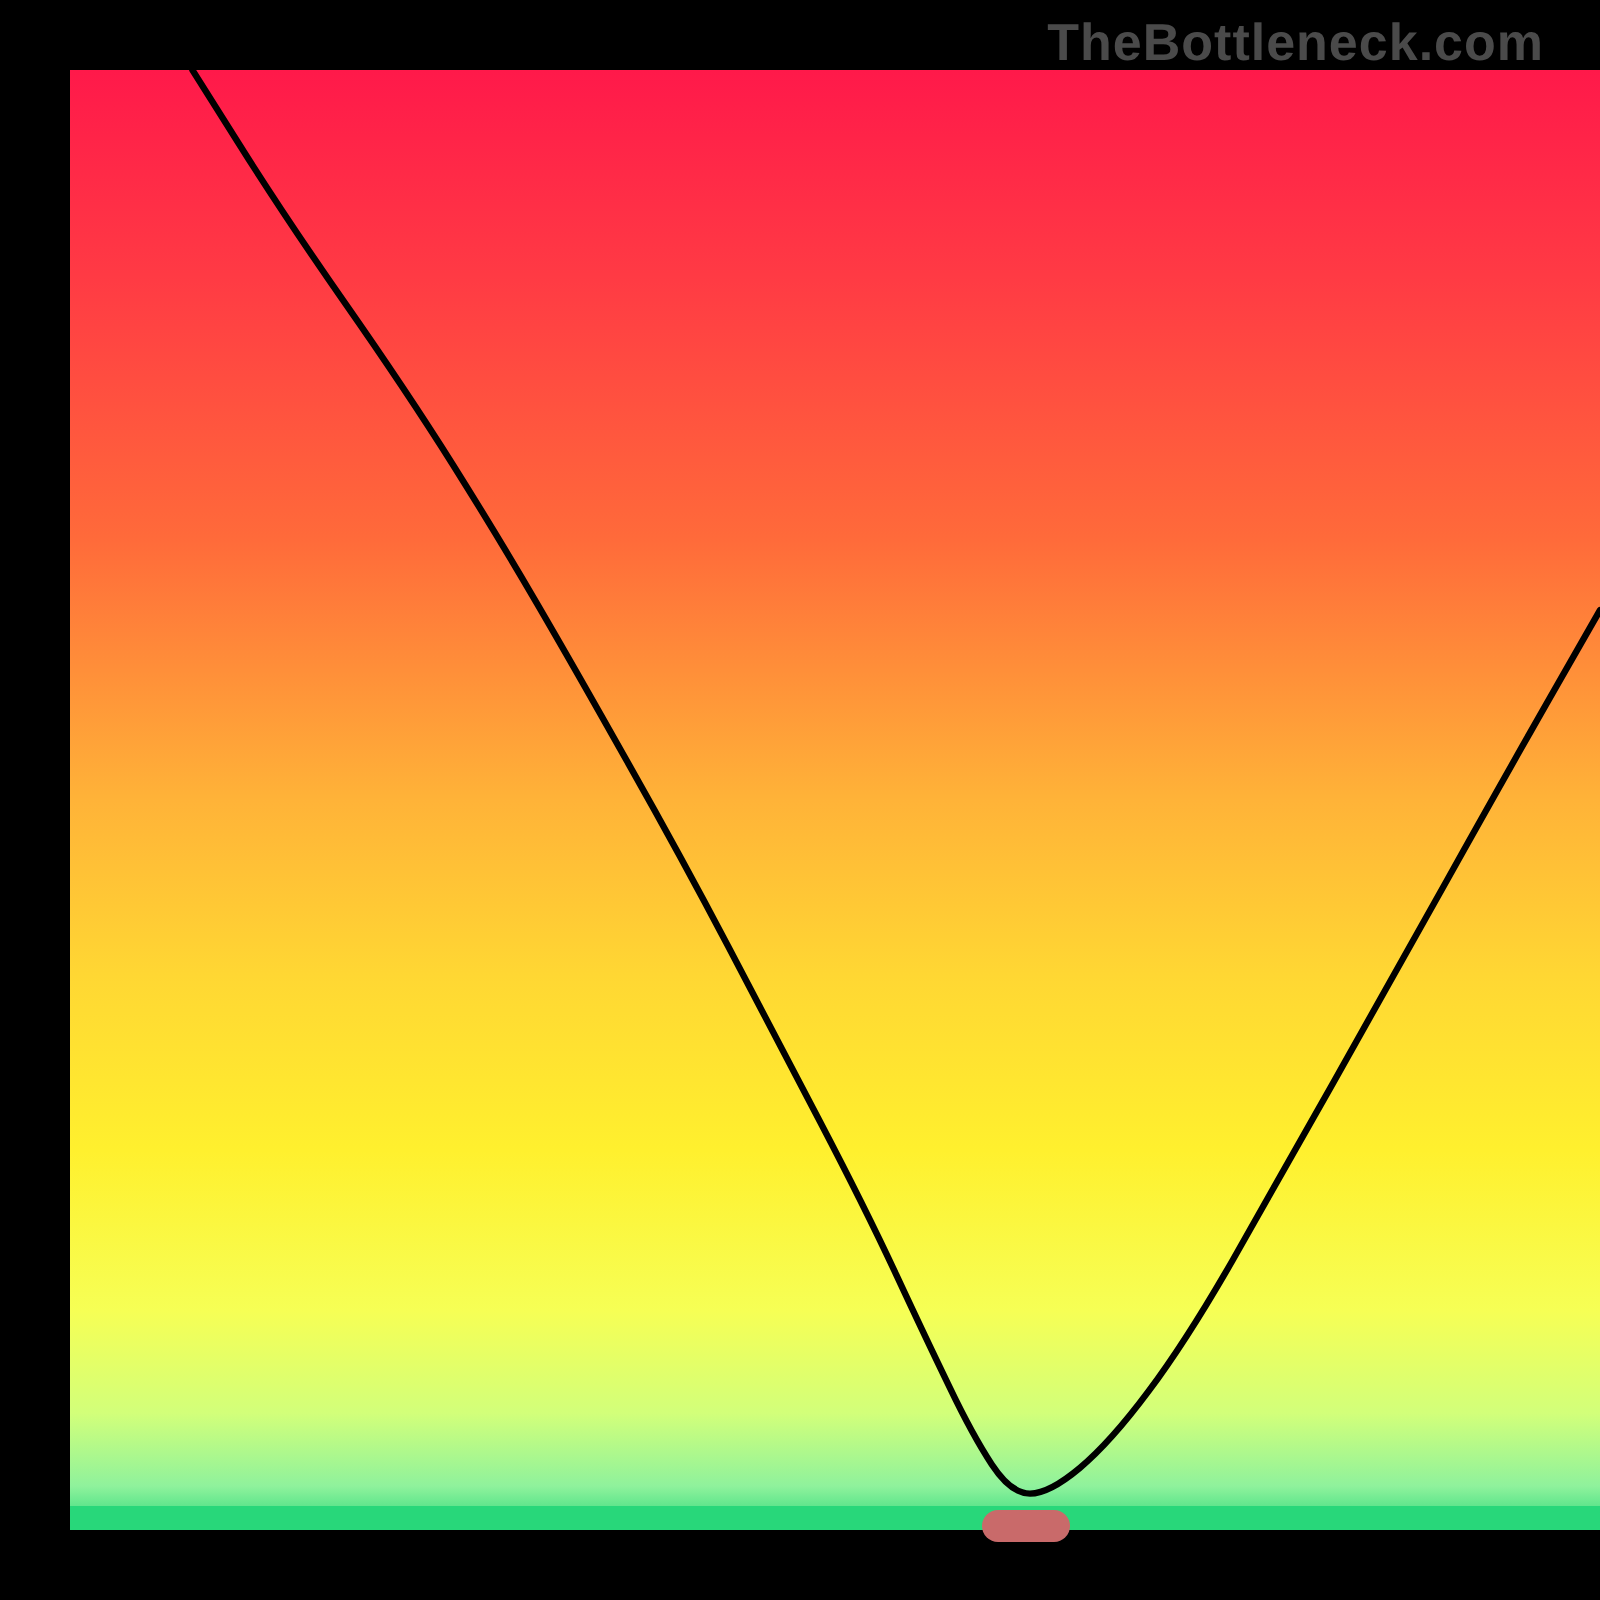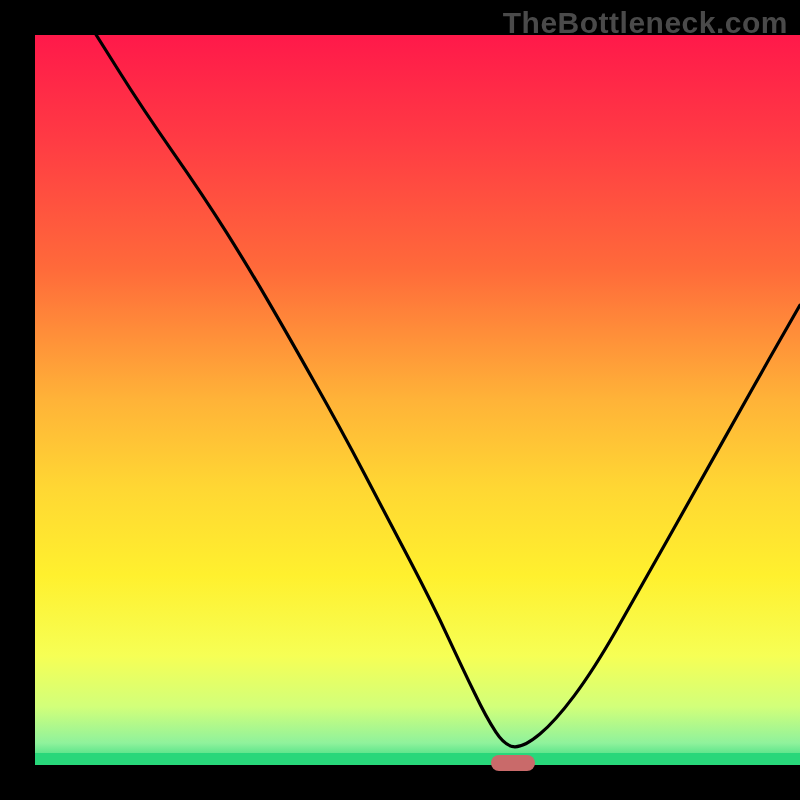--- a/index.html
+++ b/index.html
@@ -13,23 +13,23 @@
   }
   .frame {
     position: relative;
     width: 800px;
     height: 800px;
     background: #000;
   }
   .watermark {
     position: absolute;
     top: 6px;
-    right: 12px;
+    right: 28px;
     color: #4a4a4a;
-    font-size: 30px;
+    font-size: 26px;
     font-weight: 600;
     letter-spacing: 0.5px;
   }
   .plot-area {
     position: absolute;
     left: 35px;
     top: 35px;
     width: 765px;
     height: 730px;
     overflow: hidden;

